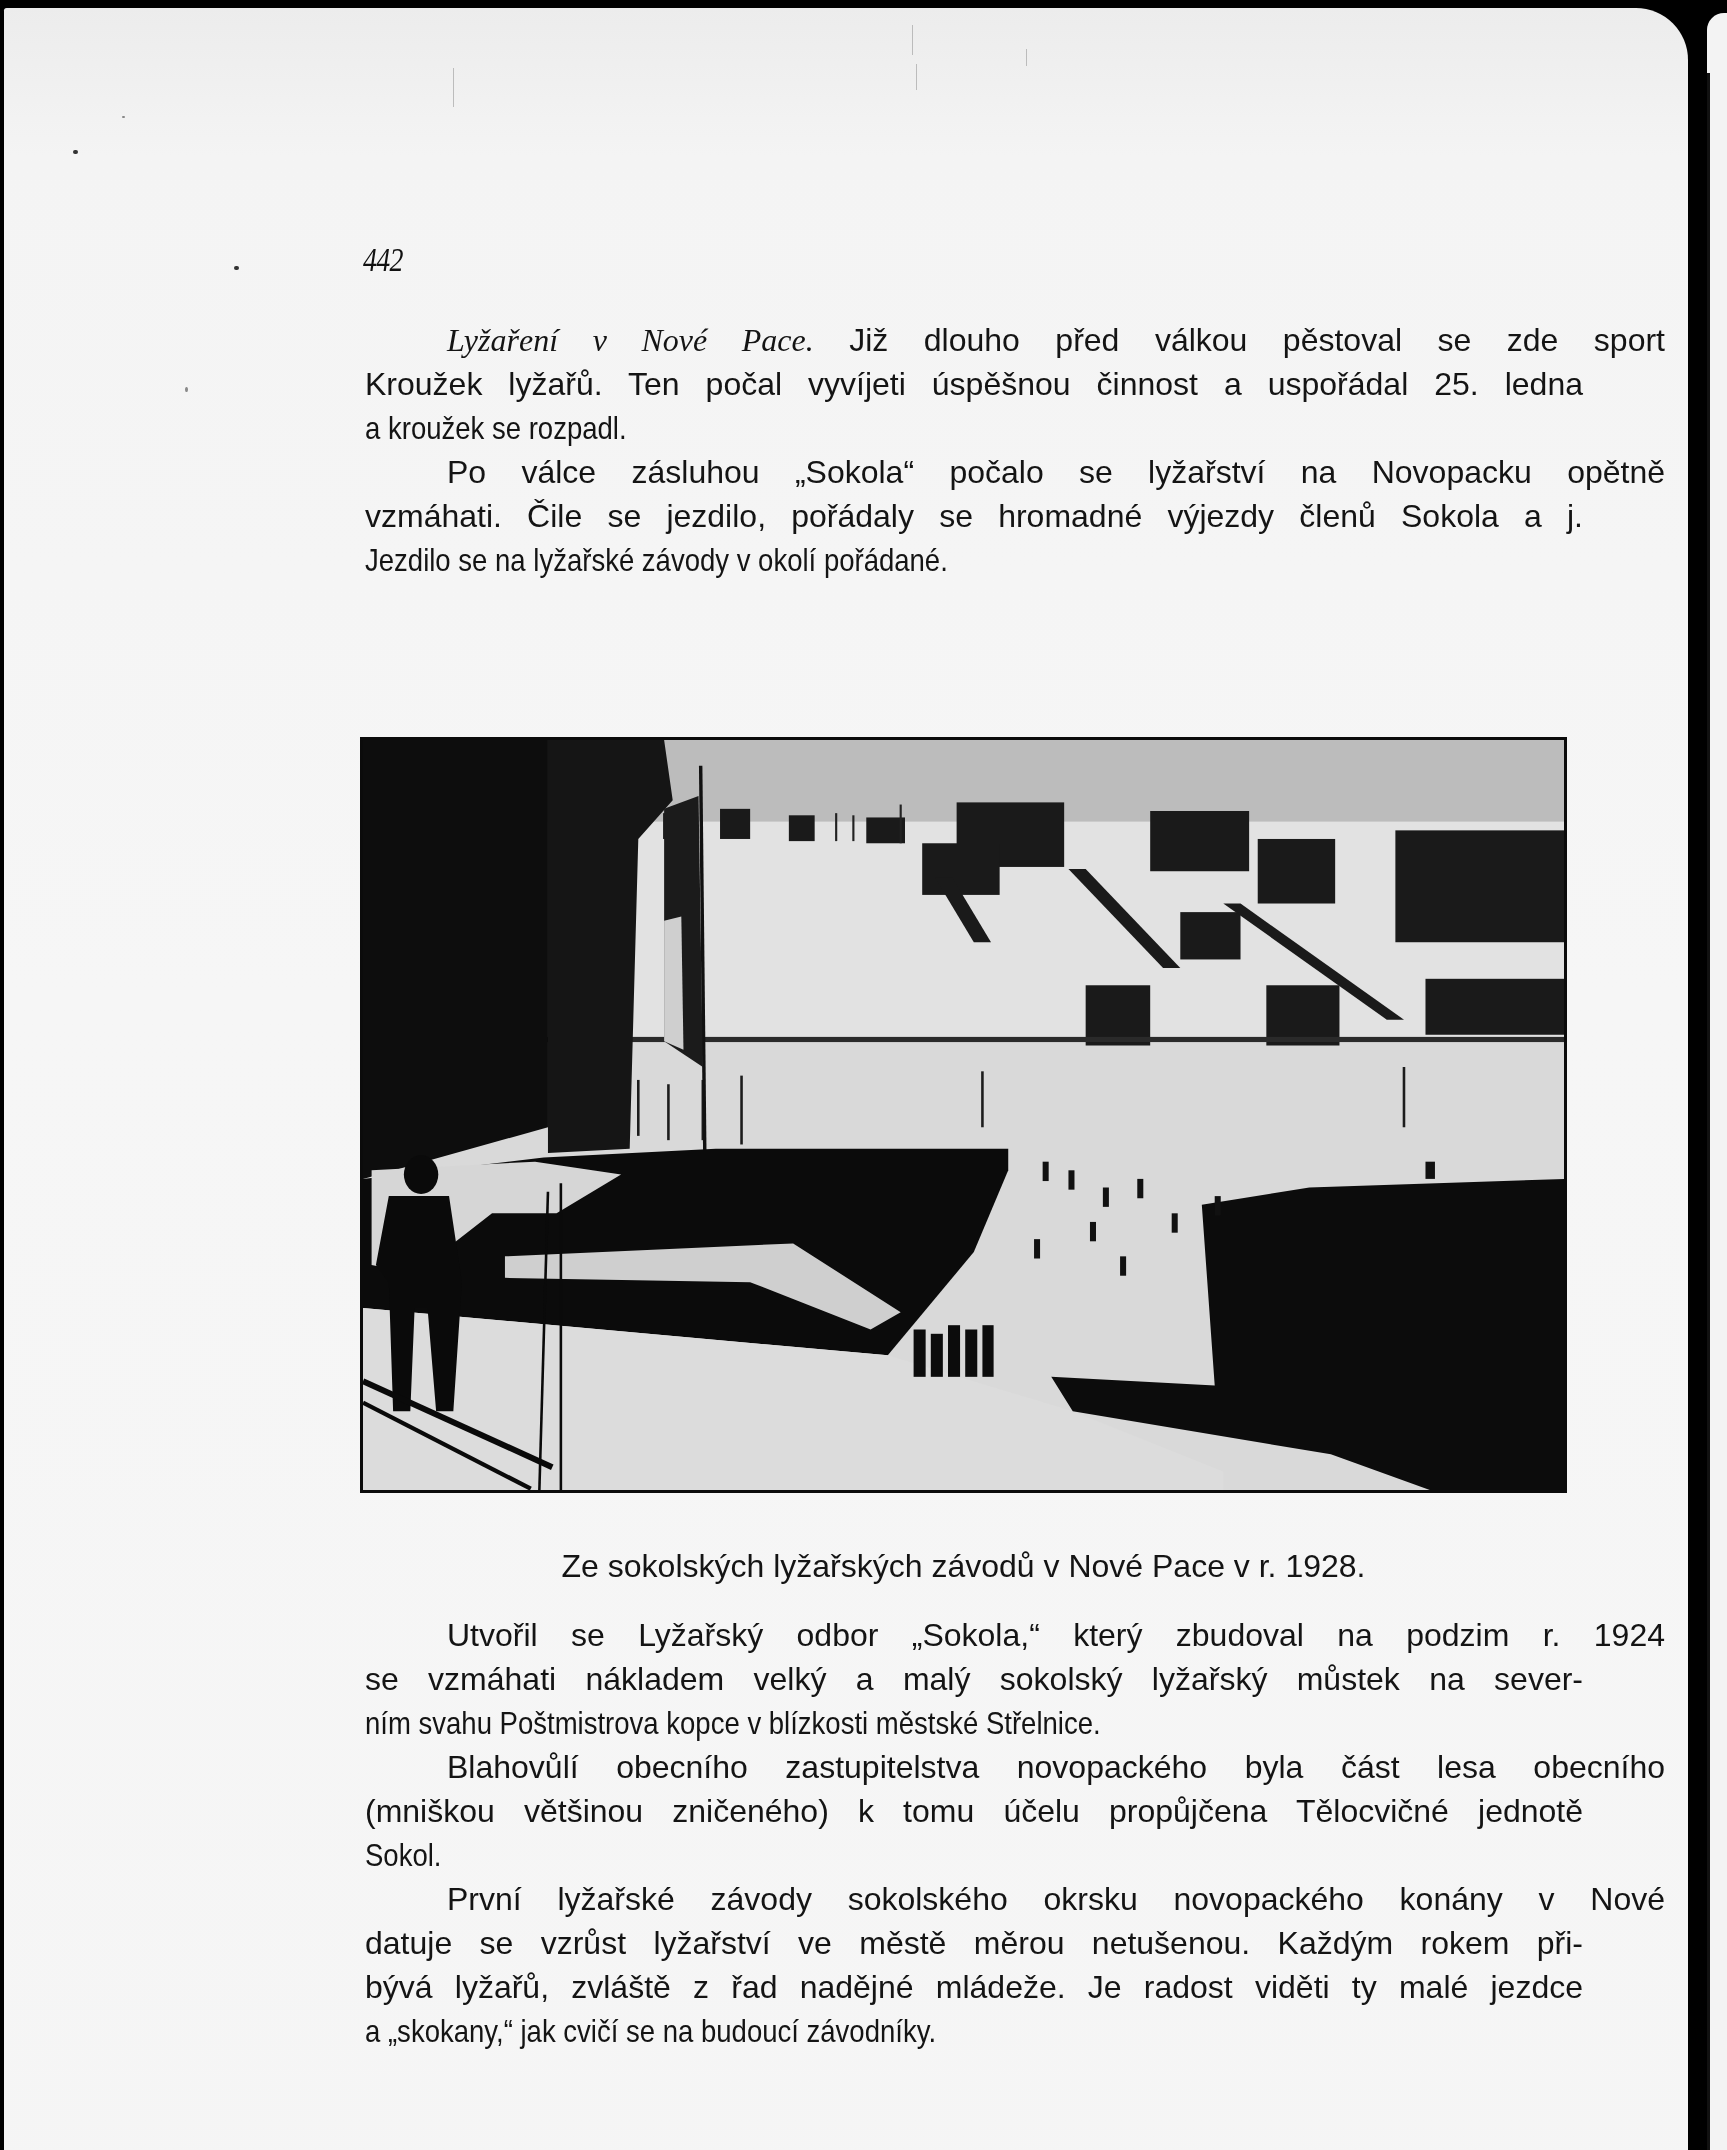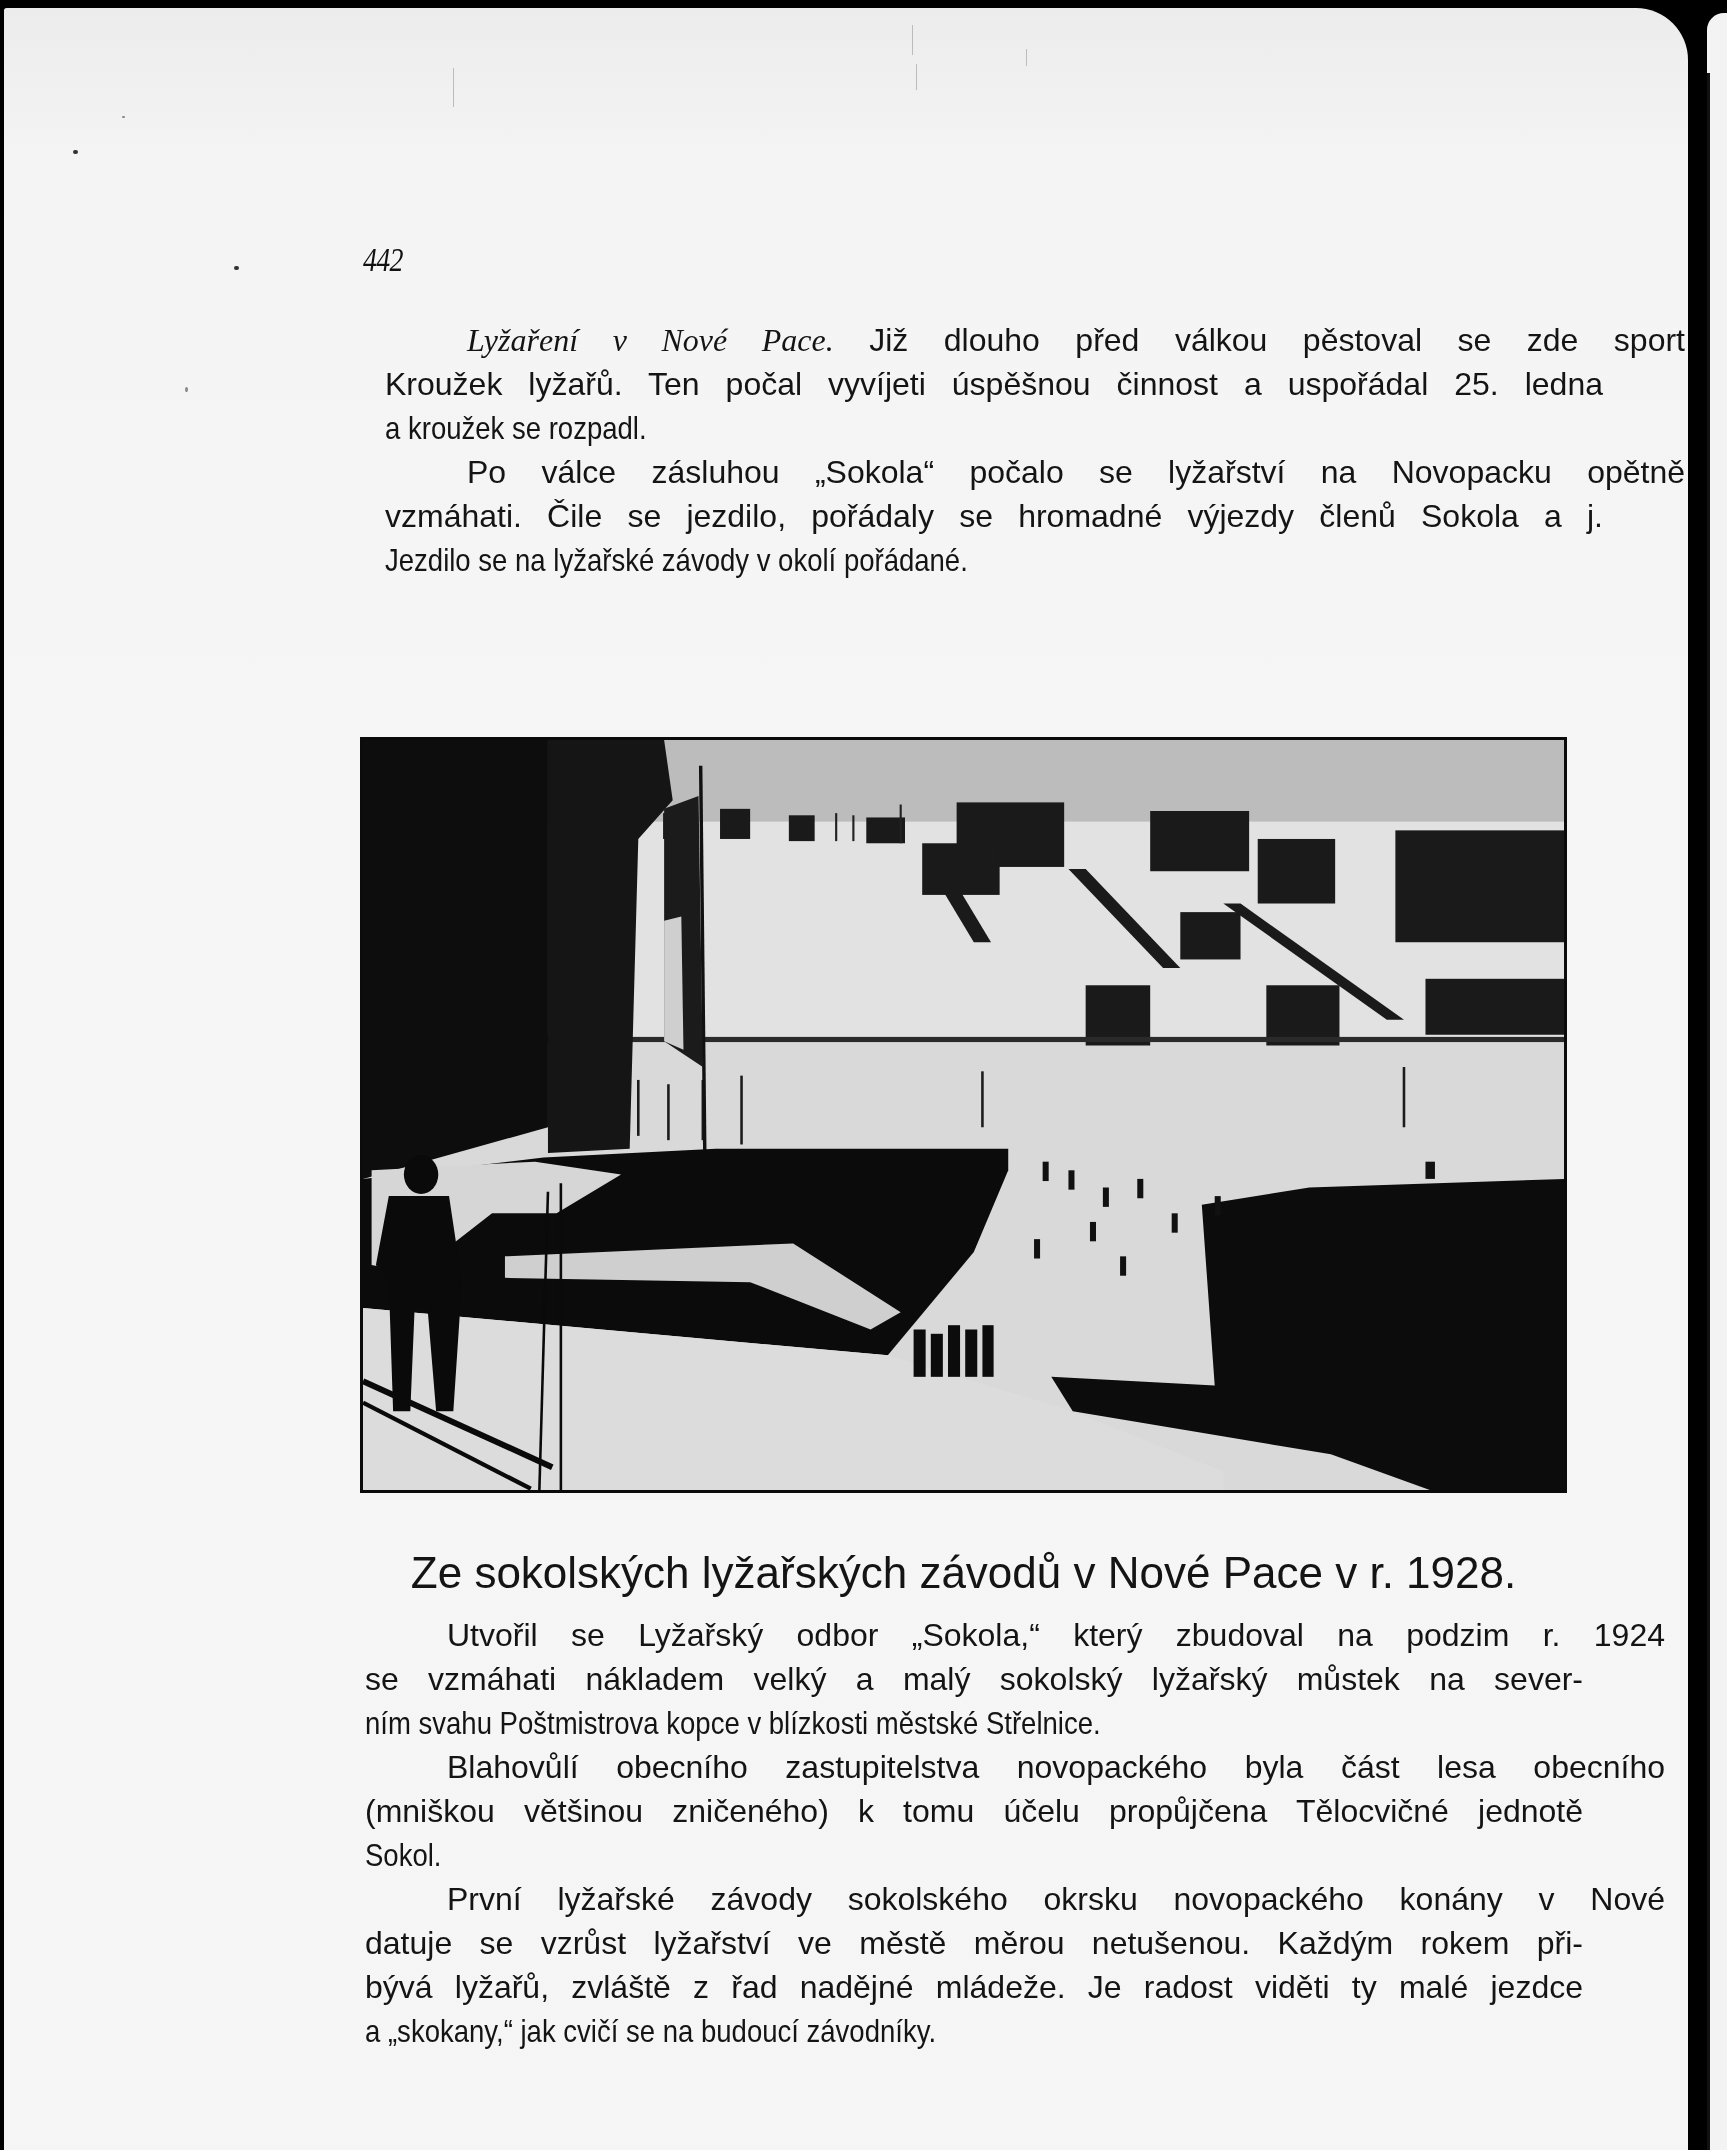--- a/index.html
+++ b/index.html
@@ -93,21 +93,21 @@
       text-align-last: left;
     }
     .text-block .line.indent {
       padding-left: 82px;
     }
     .italic {
       font-family: "Liberation Serif", "DejaVu Serif", serif;
       font-style: italic;
     }
 
-    #block1 { top: 318px; margin-left: 20px; }
+    #block1 { top: 318px; }
     #block2 { top: 1613px; }
 
     .photo {
       position: absolute;
       left: 360px;
       top: 737px;
       width: 1207px;
       height: 756px;
       background: #cfcfcf;
       border: 3px solid #0b0b0b;
@@ -120,21 +120,21 @@
       height: 100%;
     }
 
     .caption {
       position: absolute;
       left: 360px;
       width: 1207px;
       top: 1548px;
       text-align: center;
       font-family: "Liberation Sans Narrow", "Liberation Sans", "DejaVu Sans", sans-serif;
-      font-size: 44px;
+      font-size: 32px;
       color: #141414;
     }
   </style>
 </head>
 <body>
 
 <div class="scan-bg"></div>
 <div class="next-page-edge">
     <div class="bar"></div>
   </div>

